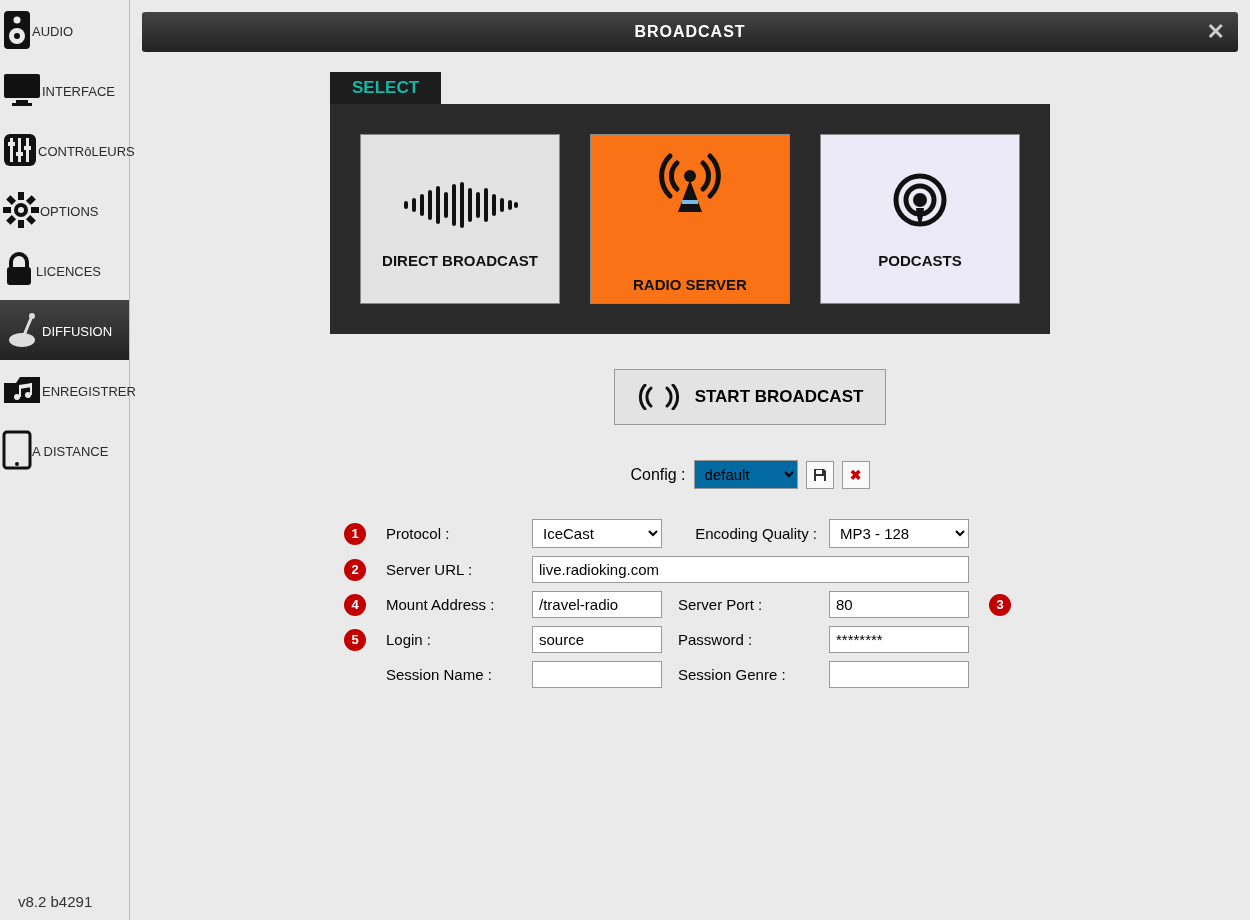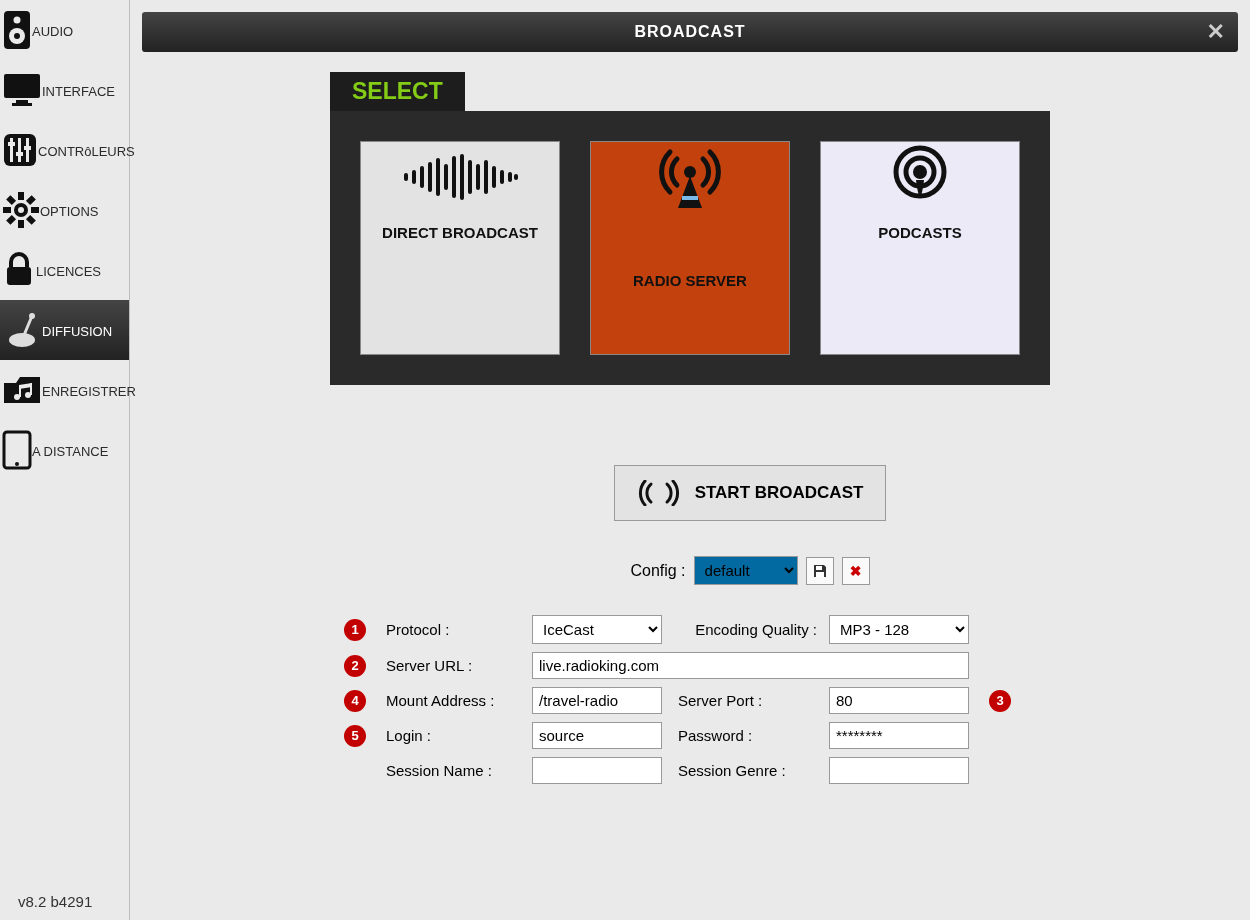--- a/index.html
+++ b/index.html
@@ -63,60 +63,60 @@
     cursor: pointer;
   }
 
   .content { flex:1; padding: 20px 80px 10px 200px; }
 
   
   .select-block { margin-left: 0; }
   .select-tab {
     display: inline-block;
     background: #1d1d1d;
-    color: #84cc16;
+    color: #14b8a6;
     font-weight: bold;
     padding: 6px 22px;
-    font-size: 23px;
+    font-size: 17px;
   }
   .select-body {
     background: #2a2a2a;
     padding: 30px 30px;
     display: flex;
     gap: 30px;
     width: 720px;
   }
   .card {
     width: 205px;
-    height: 214px;
+    height: 170px;
     display: flex;
     flex-direction: column;
     align-items: center;
+    justify-content: center;
     border: 1px solid #888;
     cursor: pointer;
   }
   .card.inactive-light { background: #e3e3e3; }
-  .card.selected { background: #c2410c; gap: 48px; }
+  .card.selected { background: #f97316; gap: 48px; }
   .card.inactive-lav { background: #eceaf7; }
   .card .card-icon { height: 70px; display:flex; align-items:center; justify-content:center; margin-bottom:12px;}
   .card .card-label { font-weight: bold; font-size: 15px; color:#111; }
 
   
   .start-wrap { display:flex; justify-content:center; margin-top: 35px;}
   .start-btn {
     background: #e3e3e3;
     border: 1px solid #999;
     padding: 14px 22px;
     font-size: 17px;
     font-weight: bold;
     cursor: pointer;
     display: flex;
     align-items: center;
     gap: 14px;
-    margin-top: 45px;
   }
 
   
   .config-row {
     display: flex;
     align-items: center;
     justify-content: center;
     gap: 8px;
     margin-top: 35px;
     font-size: 16px;

